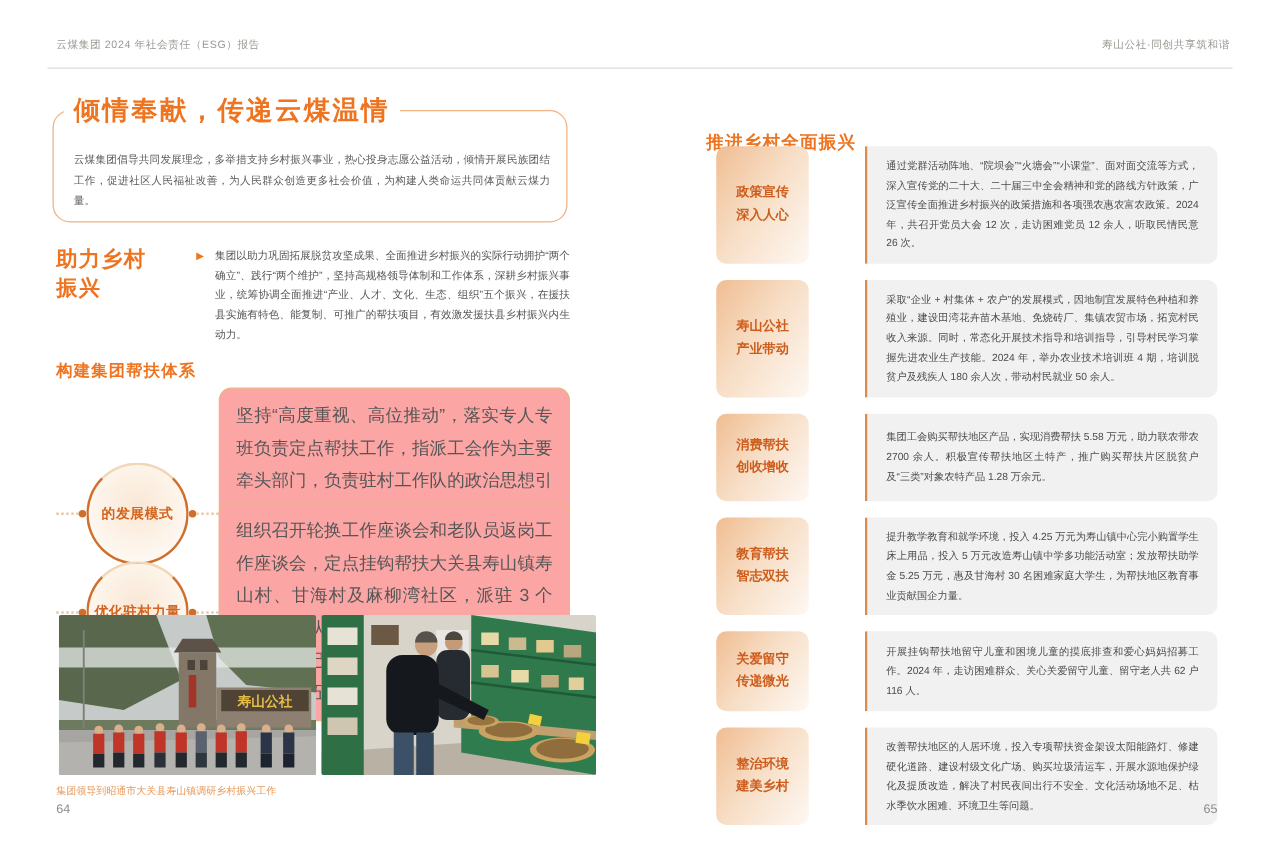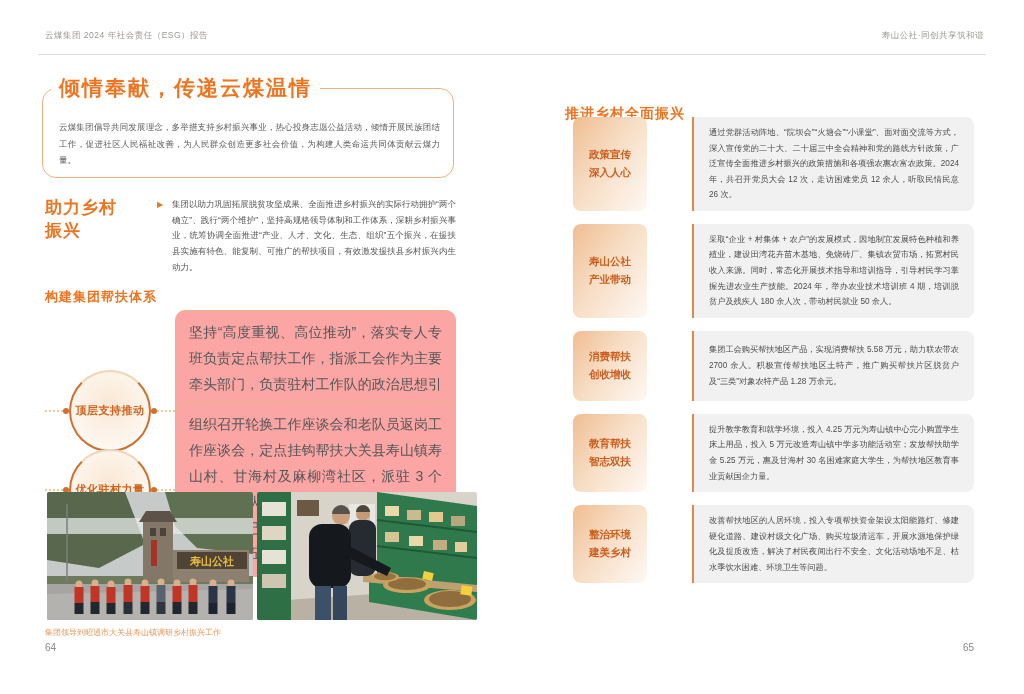--- a/index.html
+++ b/index.html
@@ -87,21 +87,21 @@
   <div class="s1-arrow">▶</div>
   <div class="s1-body">集团以助力巩固拓展脱贫攻坚成果、全面推进乡村振兴的实际行动拥护“两个确立”、践行“两个维护”，坚持高规格领导体制和工作体系，深耕乡村振兴事业，统筹协调全面推进“产业、人才、文化、生态、组织”五个振兴，在援扶县实施有特色、能复制、可推广的帮扶项目，有效激发援扶县乡村振兴内生动力。</div>
 
   <div class="s2-head">构建集团帮扶体系</div>
 
   <div class="help-row r1">
     <div class="hl-cluster">
       <div class="conn"></div>
       <div class="dot"></div>
       <div class="hl-circle">
-        <span>顶层支持推动</span>
+        <span>的发展模式</span>
       </div>
       <div class="dot"></div>
       <div class="conn"></div>
     </div>
     <div class="hl-box">坚持“高度重视、高位推动”，落实专人专班负责定点帮扶工作，指派工会作为主要牵头部门，负责驻村工作队的政治思想引领、日常监督和管理服务保障。2024 年，集团主要领导和分管领导 5 批次到帮扶地开展乡村振兴调研指导，投入帮扶资金 33 万元。</div>
   </div>
 
   <div class="help-row r2">
     <div class="hl-cluster">
       <div class="conn"></div>
@@ -279,20 +279,30 @@
       <div class="rp-label">
         <span>教育帮扶</span>
         <span>智志双扶</span>
       </div>
       <div class="rp-gap"></div>
       <div class="rp-body">
           <div>提升教学教育和就学环境，投入 4.25 万元为寿山镇中心完小购置学生床上用品，投入 5 万元改造寿山镇中学多功能活动室；发放帮扶助学金 5.25 万元，惠及甘海村 30 名困难家庭大学生，为帮扶地区教育事业贡献国企力量。</div>
         </div>
     </div>
 
+    <div class="rp-row" style="min-height:64px">
+      <div class="rp-label">
+        <span>关爱留守</span>
+        <span>传递微光</span>
+      </div>
+      <div class="rp-gap"></div>
+      <div class="rp-body">
+          <div>开展挂钩帮扶地留守儿童和困境儿童的摸底排查和爱心妈妈招募工作。2024 年，走访困难群众、关心关爱留守儿童、留守老人共 62 户 116 人。</div>
+        </div>
+    </div>
 
     <div class="rp-row" style="min-height:76px">
       <div class="rp-label">
         <span>整治环境</span>
         <span>建美乡村</span>
       </div>
       <div class="rp-gap"></div>
       <div class="rp-body">
           <div>改善帮扶地区的人居环境，投入专项帮扶资金架设太阳能路灯、修建硬化道路、建设村级文化广场、购买垃圾清运车，开展水源地保护绿化及提质改造，解决了村民夜间出行不安全、文化活动场地不足、枯水季饮水困难、环境卫生等问题。</div>
         </div>

